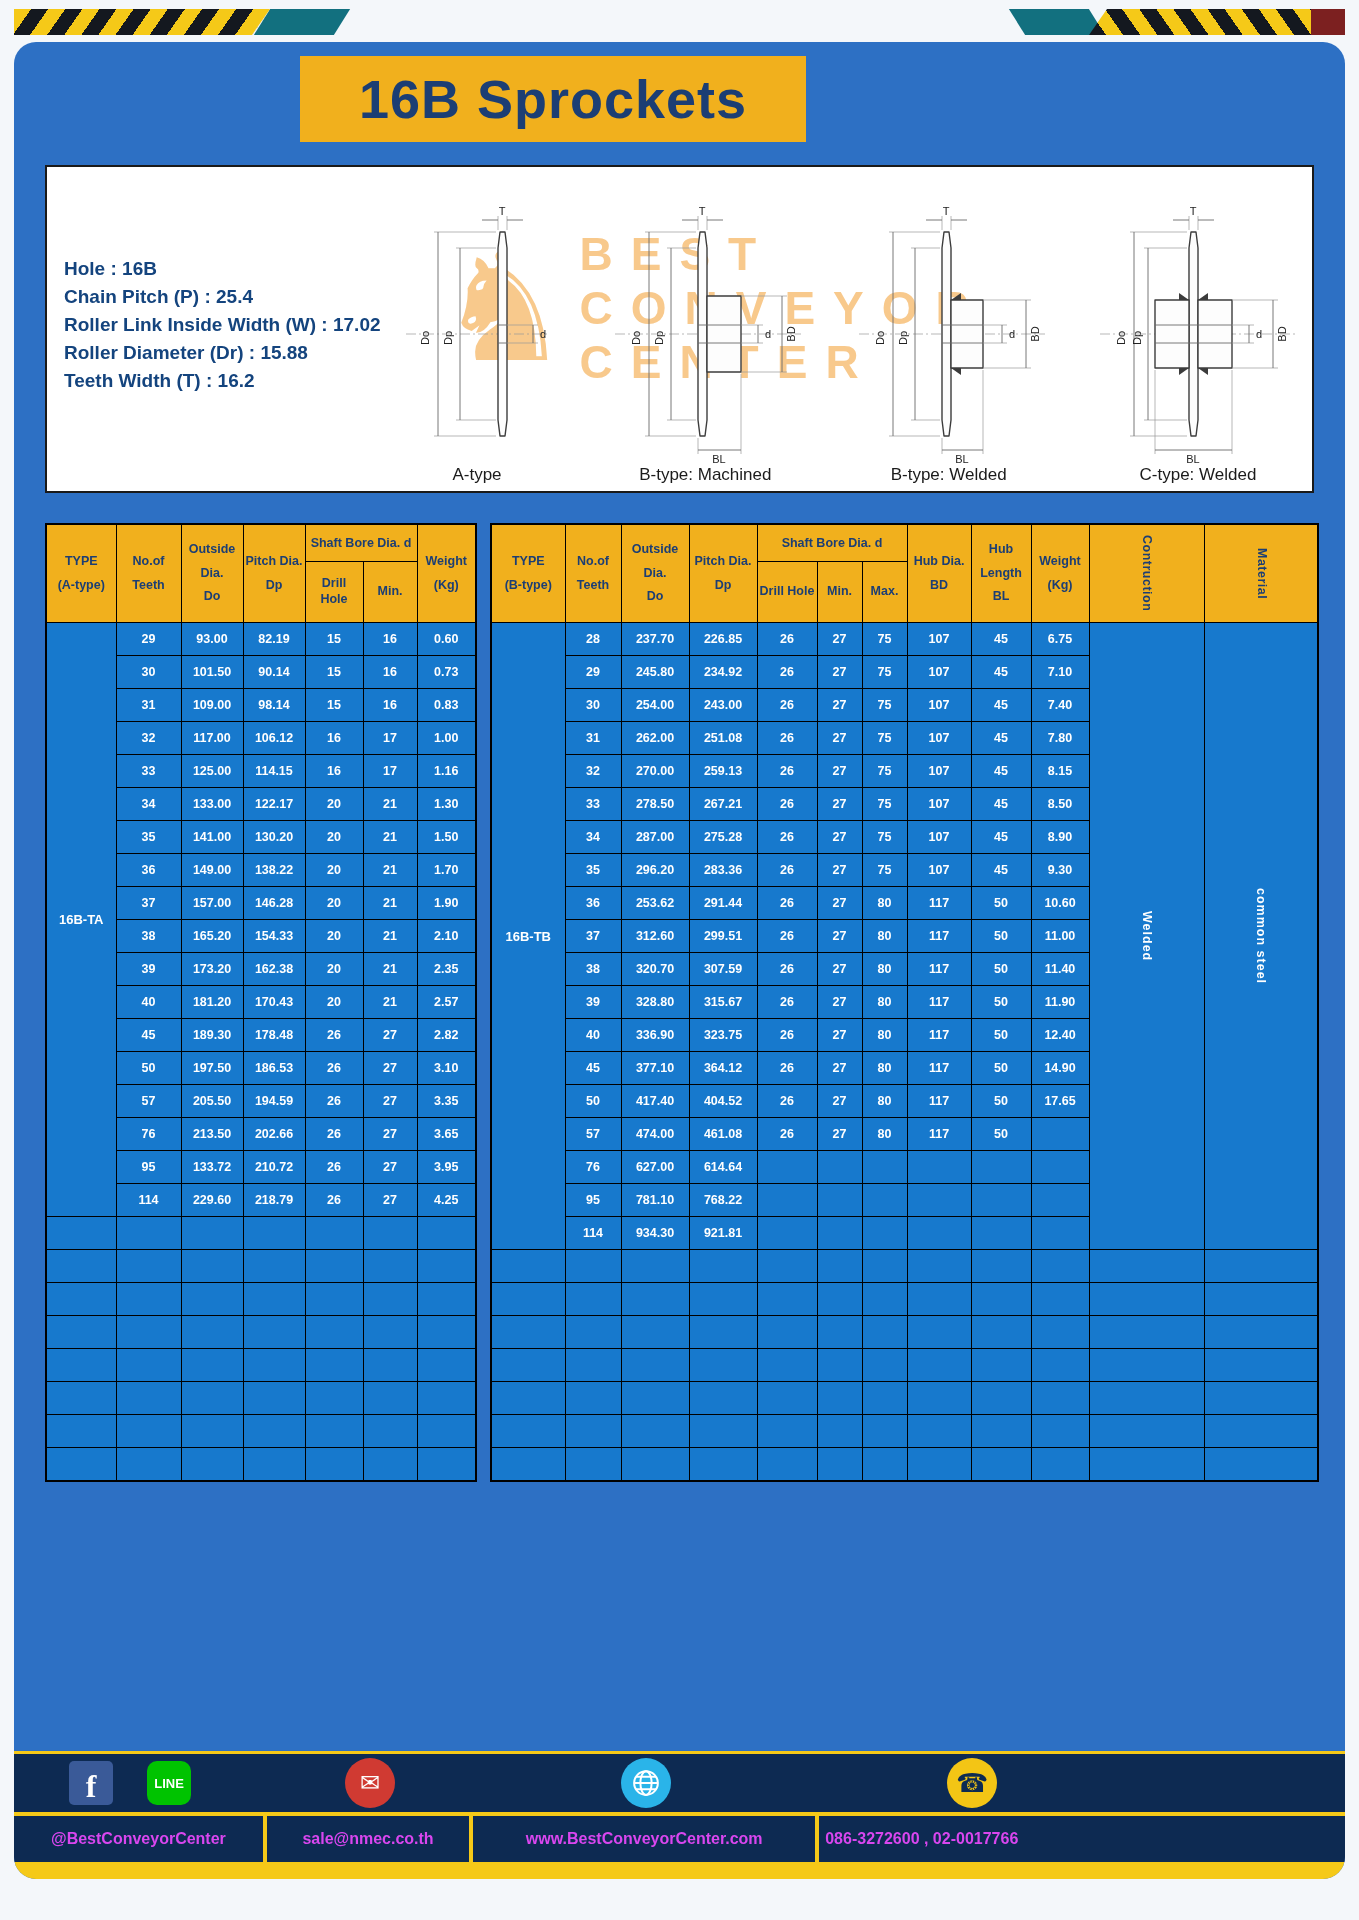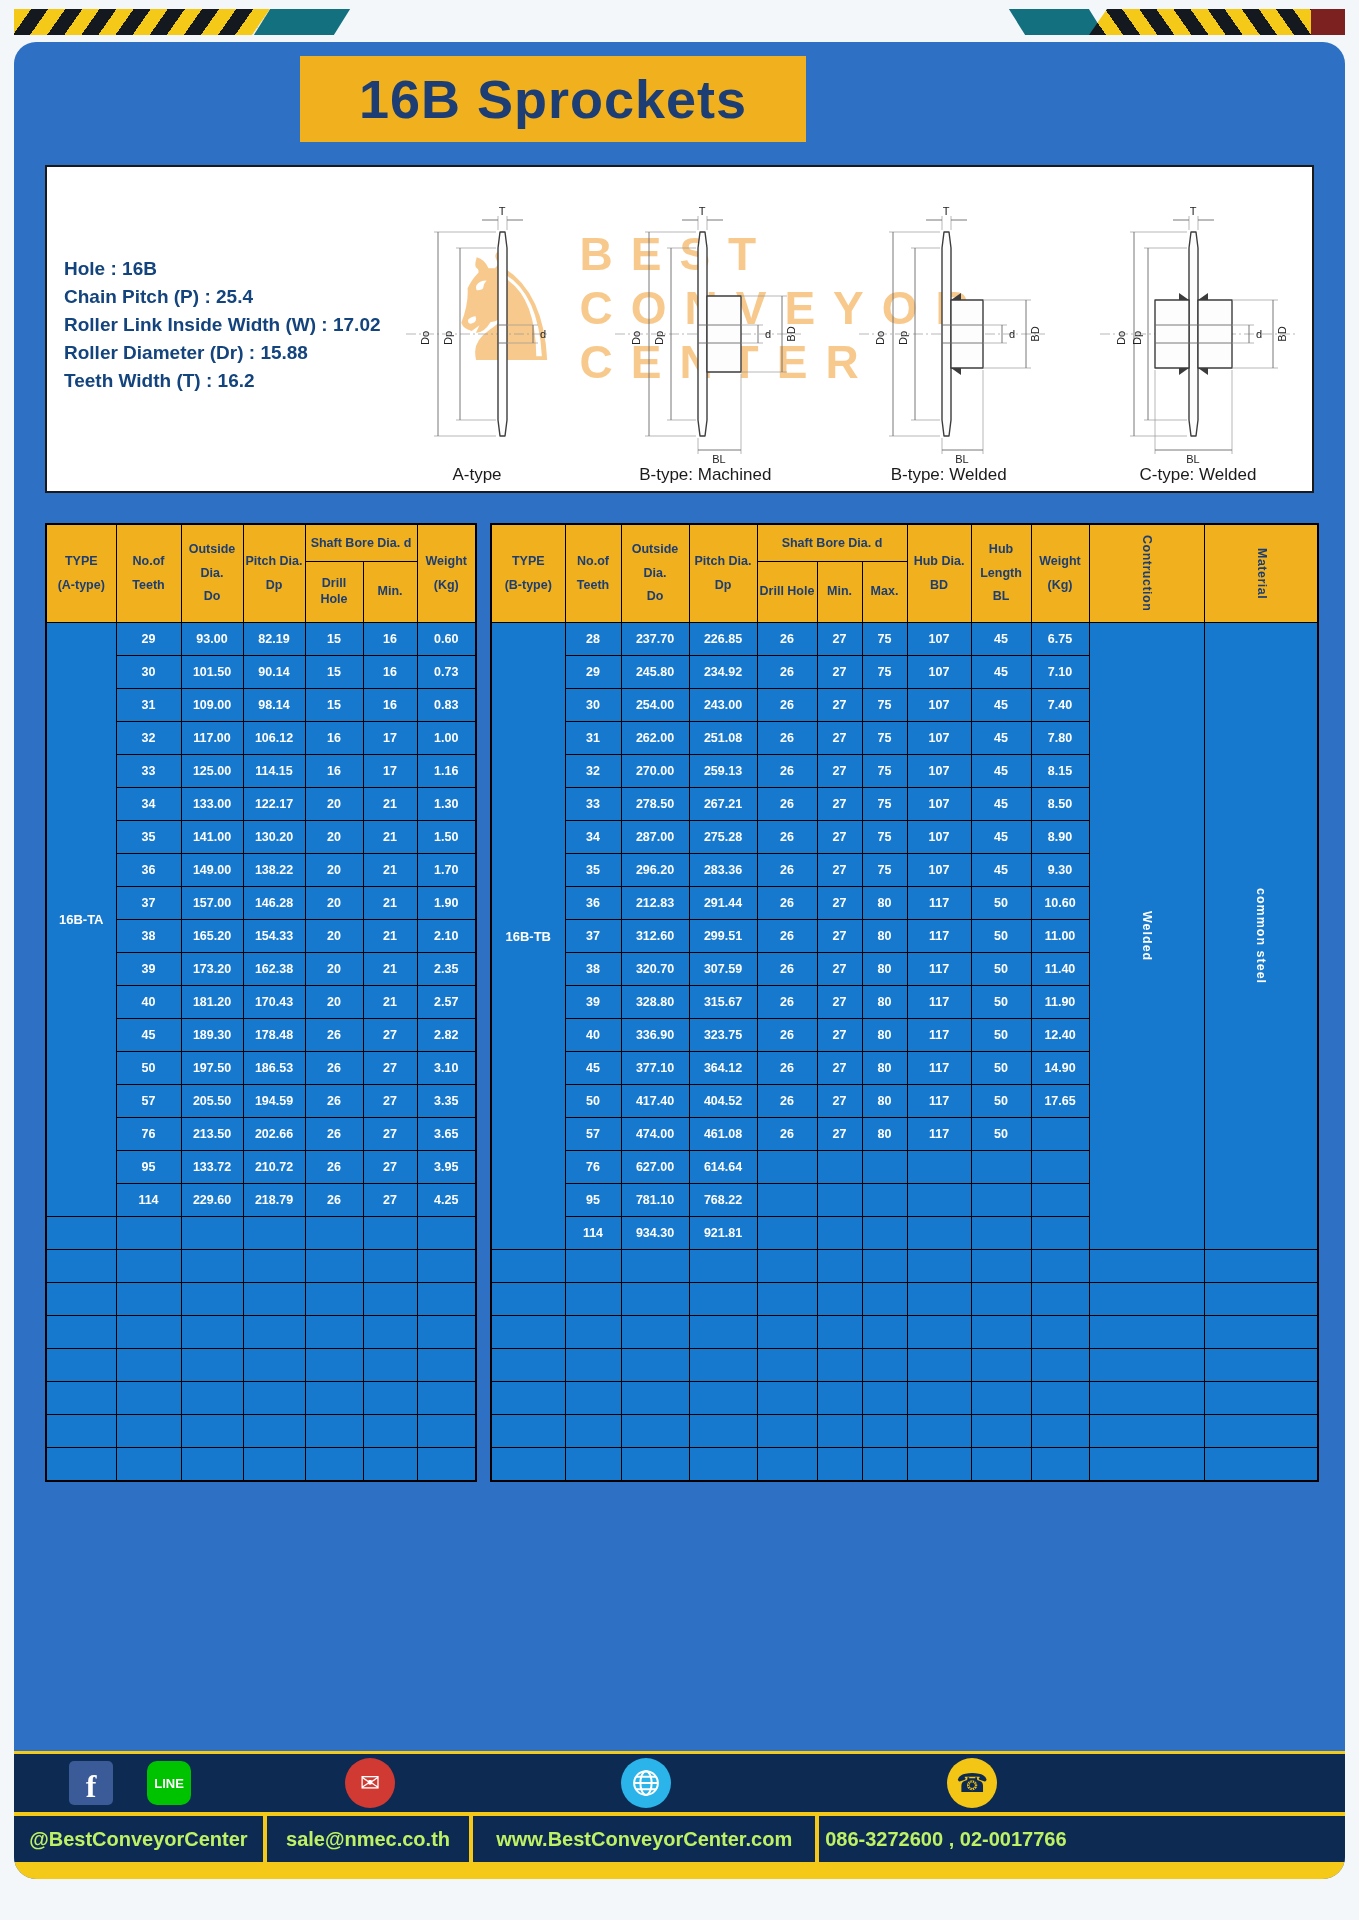--- a/index.html
+++ b/index.html
@@ -75,21 +75,21 @@
     font-family:"Liberation Serif",serif;overflow:hidden;}
   .line-icon{width:44px;height:44px;background:#00c300;border-radius:10px;color:#fff;
     display:flex;align-items:center;justify-content:center;font-size:13px;font-weight:bold;margin-left:22px;}
   .circle{width:50px;height:50px;border-radius:50%;display:flex;align-items:center;justify-content:center;}
   .email-circle{background:#d03a32;color:#fff;font-size:24px;}
   .globe-circle{background:#2ab4e9;}
   .phone-circle{background:#f3c515;color:#0d2a52;font-size:26px;}
   .yellow-line{height:4px;background:var(--yellow,#f5c918);}
   .text-row{height:46px;background:var(--footer-navy,#0d2a52);display:grid;
     grid-template-columns:19% 15.5% 26% 39.5%;align-items:stretch;}
-  .text-cell{display:flex;align-items:center;justify-content:center;color:#bef264;font-size:20px;font-weight:bold;}
+  .text-cell{display:flex;align-items:center;justify-content:center;color:#d946ef;font-size:16px;font-weight:bold;}
   .text-cell:not(.lastcell){border-right:4px solid var(--yellow,#f5c918);}
   .text-cell.lastcell{justify-content:flex-start;padding-left:6px;}
   .bottom-strip{height:17px;background:var(--yellow,#f5c918);}
 </style>
 </head>
 <body>
 
 <div class="hz hz-left"></div>
 <div class="teal-acc teal-left"></div>
 <div class="hz hz-right"></div>
@@ -651,21 +651,21 @@
             <td>283.36</td>
             <td>26</td>
             <td>27</td>
             <td>75</td>
             <td>107</td>
             <td>45</td>
             <td>9.30</td>
           </tr>
           <tr>
             <td>36</td>
-            <td>212.83</td>
+            <td>253.62</td>
             <td>291.44</td>
             <td>26</td>
             <td>27</td>
             <td>80</td>
             <td>117</td>
             <td>50</td>
             <td>10.60</td>
           </tr>
           <tr>
             <td>37</td>

